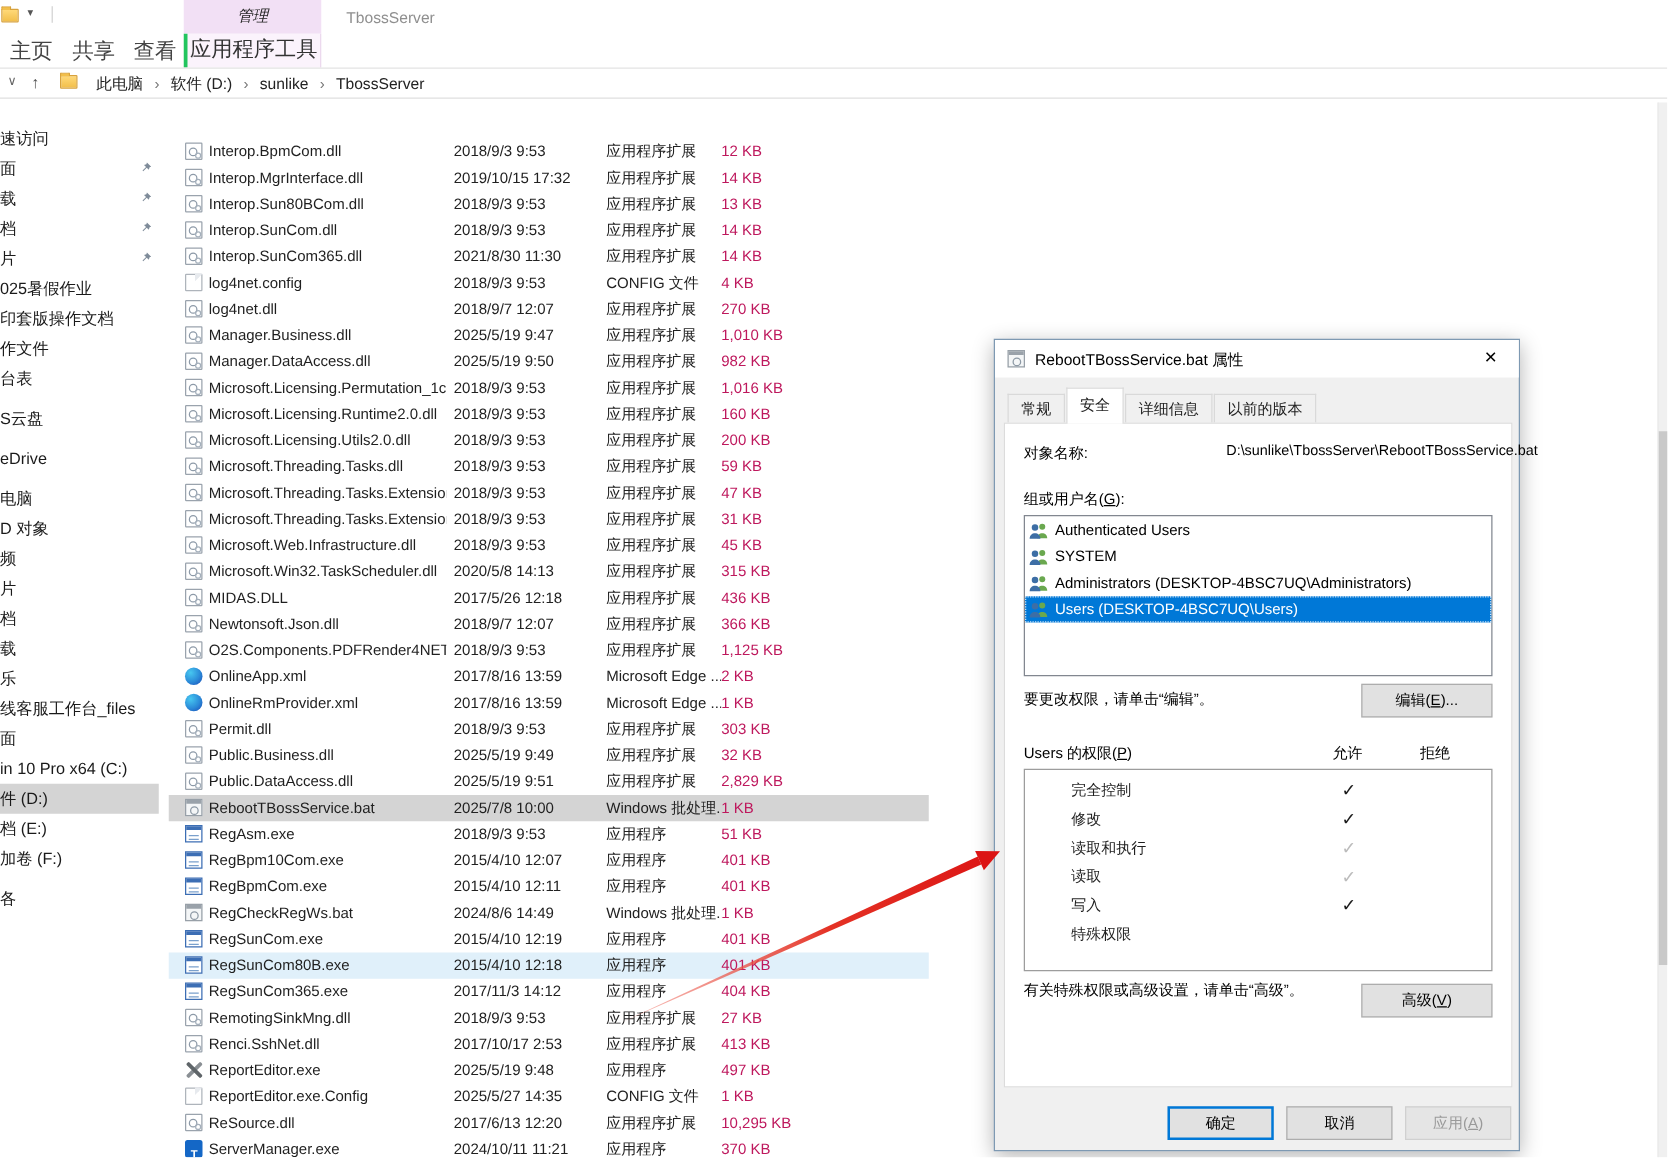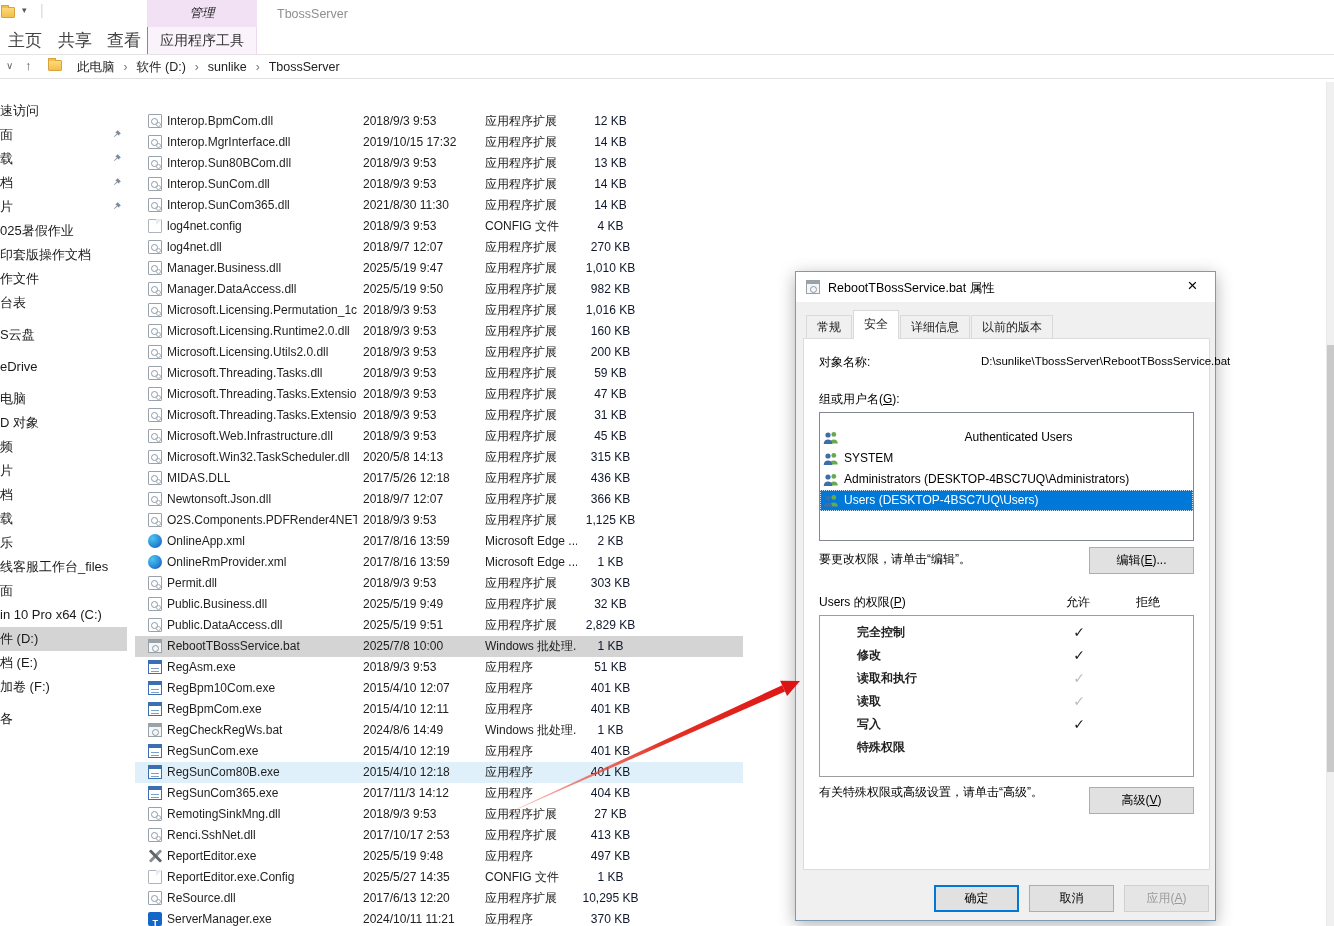--- a/index.html
+++ b/index.html
@@ -16,21 +16,21 @@
   .folder::before { content:""; position:absolute; top:-3px; left:-1px; width:6px; height:2px; background:#f2bf4b; border:1px solid #d8a23c; border-bottom:none; border-radius:1px 1px 0 0; }
   .qat-caret { position:absolute; left:22px; top:5px; font-size:9px; color:#555; }
   .qat-sep { position:absolute; left:40px; top:2px; color:#d9d9d9; font-size:14px; }
   .ctx-group { position:absolute; left:147px; top:0; width:110px; height:27px; background:#f2e0f5; color:#262626; text-align:center; line-height:27px; font-size:12.5px;font-style:italic; }
   .win-title { position:absolute; left:277px; top:7px; color:#8f8f8f; font-size:12.5px; }
   .ribbon-tabs { position:absolute; left:0; top:27px; height:27px; width:100%; }
   .rtab { position:absolute; top:0; height:27px; line-height:27px; color:#444; font-size:17px; text-align:right; }
   .rtab0 { left:8px;  width:34px; }
   .rtab1 { left:56px; width:36px; }
   .rtab2 { left:107px;width:34px; }
-  .ctx-tab { position:absolute; left:147px; top:27px; width:110px; height:27px; background:#fbf3fc; border-left:1px solid #22c55e; border-right:1px solid #ecd9ee; color:#333; text-align:center; line-height:26px; font-size:14px; }
+  .ctx-tab { position:absolute; left:147px; top:27px; width:110px; height:27px; background:#fbf3fc; border-left:3px solid #22c55e; border-right:1px solid #ecd9ee; color:#333; text-align:center; line-height:26px; font-size:17px; }
 
   
   .nav-chevron { position:absolute; left:6px; top:60px; font-size:10px; color:#666; }
   .nav-up { position:absolute; left:25px; top:58px; font-size:13px; color:#555; }
   .addr-folder { position:absolute; left:48px; top:60px; }
   .crumbs { position:absolute; left:70px; top:56px; height:22px; display:flex; align-items:center; }
   .crumb { padding:0 7px; color:#222; white-space:nowrap; }
   .crumb-sep { color:#777; font-size:12px; padding:0 2px; }
 
   
@@ -51,21 +51,21 @@
   .hc4 { left:525px; width:83px; }
   .sort-caret { position:absolute; left:108px; top:1px; width:0; height:0; border-left:4px solid transparent; border-right:4px solid transparent; border-bottom:4px solid #a8adb3; }
   .frows { position:absolute; left:135px; top:111px; width:608px; }
   .frow { position:relative; height:21px; font-size:12px; }
   .frow.selected { background:#d4d4d4; }
   .frow.hover { background:#e0f0fa; }
   .fcell { position:absolute; top:0; height:21px; line-height:21px; white-space:nowrap; overflow:hidden; }
   .fc-name { left:0; width:222px; padding-left:32px; }
   .fc-date { left:222px; width:120px; padding-left:6px; color:#212121; }
   .fc-type { left:342px; width:100px; padding-left:8px; color:#212121; }
-  .fc-size { left:442px; width:83px; text-align:center; padding-right:16px; color:#0f172a; }
+  .fc-size { left:442px; width:83px; text-align:left; padding-right:16px; color:#be185d; }
 
   
   .fi { position:absolute; left:13px; top:3px; width:14px; height:14px; display:inline-block; }
   .fi-dll { background:#fff; border:1px solid #9aa3ad; border-radius:1px; }
   .fi-dll::before { content:""; position:absolute; left:2px; top:3px; width:5px; height:5px; border-radius:50%; border:1.5px solid #8d9aa8; }
   .fi-dll::after  { content:""; position:absolute; left:7px; top:7px; width:3px; height:3px; border-radius:50%; border:1.5px solid #a5b0bc; }
   .fi-config { background:#fff; border:1px solid #aeb4bb; border-radius:1px; }
   .fi-config::before { content:""; position:absolute; right:-1px; top:-1px; border:3px solid; border-color:#e7eaee transparent transparent #e7eaee; }
   .fi-edge { border-radius:50%; background:radial-gradient(circle at 32% 30%, #47c7f0 0%, #2b8ad8 55%, #1f5ec0 85%, #1a4db4 100%); }
   .fi-bat { background:#f4f6f7; border:1px solid #98a0a8; }
@@ -95,31 +95,31 @@
   .dtab { height:24px; line-height:23px; padding:0 10px; background:#f0f0f0; border:1px solid #d9d9d9; border-bottom:none; margin-right:1px; color:#222; }
   .dtab.active { height:29px; line-height:27px; background:#fff; position:relative; z-index:3; margin-top:-4px; border-color:#d9d9d9; }
   .dlg-page { position:absolute; left:7px; top:66px; width:407px; height:532px; background:#fff; border:1px solid #dcdcdc; }
   .obj-label { position:absolute; left:23px; top:82px; color:#000; }
   .obj-value { position:absolute; left:185px; top:83px; font-size:11.5px; color:#000; white-space:nowrap; }
   .grp-label { position:absolute; left:23px; top:119px; color:#000; }
   .principal-box { position:absolute; left:23px; top:140px; width:375px; height:129px; background:#fff; border:1px solid #828790; }
   .principal { position:relative; height:21px; line-height:21px; padding-left:24px; white-space:nowrap; color:#000; margin-top:0; }
   .principal svg { position:absolute; left:3px; top:3px; }
   .principal.selected { background:#0078d7; color:#fff; outline:1px dotted #cfe5f7; outline-offset:-1px; }
-  .principal-box .principal:first-child { margin-top:14px;text-align:center; }
+  .principal-box .principal:first-child { margin-top:1px; }
   .edit-hint { position:absolute; left:23px; top:279px; color:#000; }
   .btn { background:#e1e1e1; border:1px solid #adadad; text-align:center; color:#000; font-size:12px; }
   .edit-btn { position:absolute; left:293px; top:275px; width:105px; height:27px; line-height:25px; }
   .perm-label { position:absolute; left:23px; top:322px; color:#000; }
   .allow-h { position:absolute; left:262px; top:322px; width:40px; text-align:center; color:#000; }
   .deny-h  { position:absolute; left:332px; top:322px; width:40px; text-align:center; color:#000; }
   .perm-box { position:absolute; left:23px; top:343px; width:375px; height:162px; background:#fff; border:1px solid #9d9d9d; }
   .perm-row { position:relative; height:23px; line-height:23px; }
   .perm-box .perm-row:first-child { margin-top:5px; }
-  .perm-name { position:absolute; left:37px;font-weight:bold; }
+  .perm-name { position:absolute; left:37px; }
   .perm-allow { position:absolute; left:239px; width:40px; text-align:center; font-size:14px; }
   .perm-deny  { position:absolute; left:309px; width:40px; text-align:center; font-size:14px; }
   .chk-strong { color:#1c1c1c; }
   .chk-weak { color:#bcbcbc; }
   .adv-hint { position:absolute; left:23px; top:512px; color:#000; }
   .adv-btn { position:absolute; left:293px; top:515px; width:105px; height:27px; line-height:25px; }
   .dlg-footer-btn { position:absolute; top:613px; width:85px; height:27px; line-height:25px; }
   .ok-btn { left:138px; border:2px solid #0078d7; line-height:23px; }
   .cancel-btn { left:233px; }
   .apply-btn { left:328px; background:#e5e5e5; border-color:#d0d0d0; color:#9a9a9a; }

